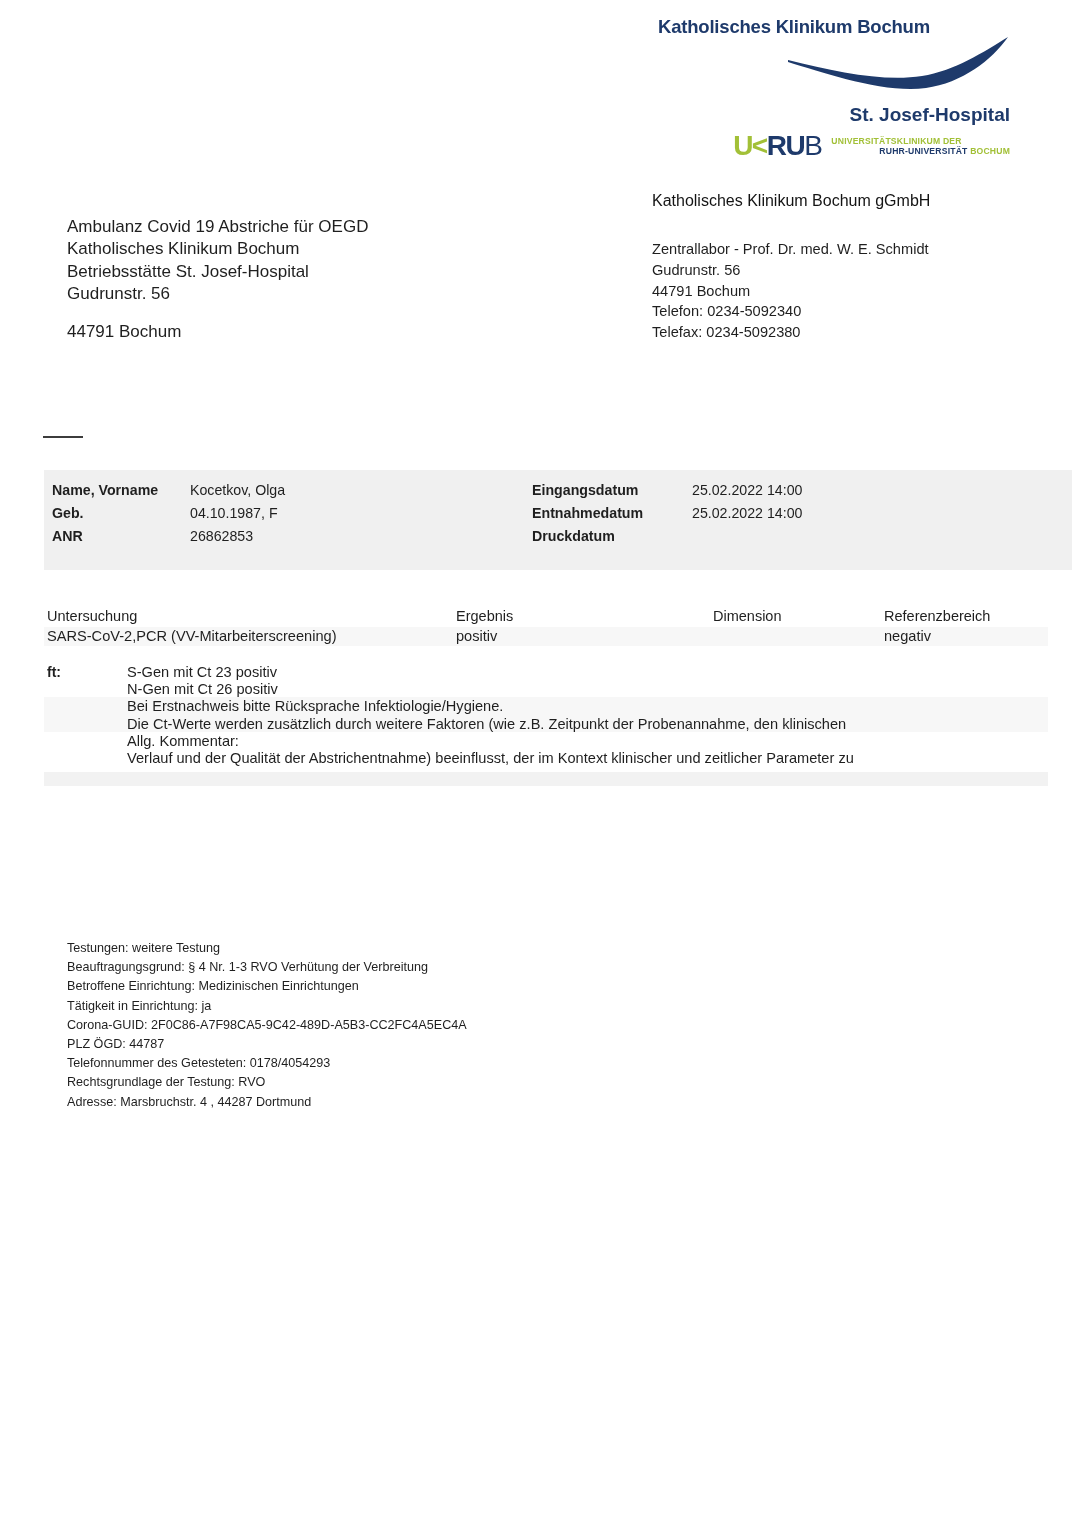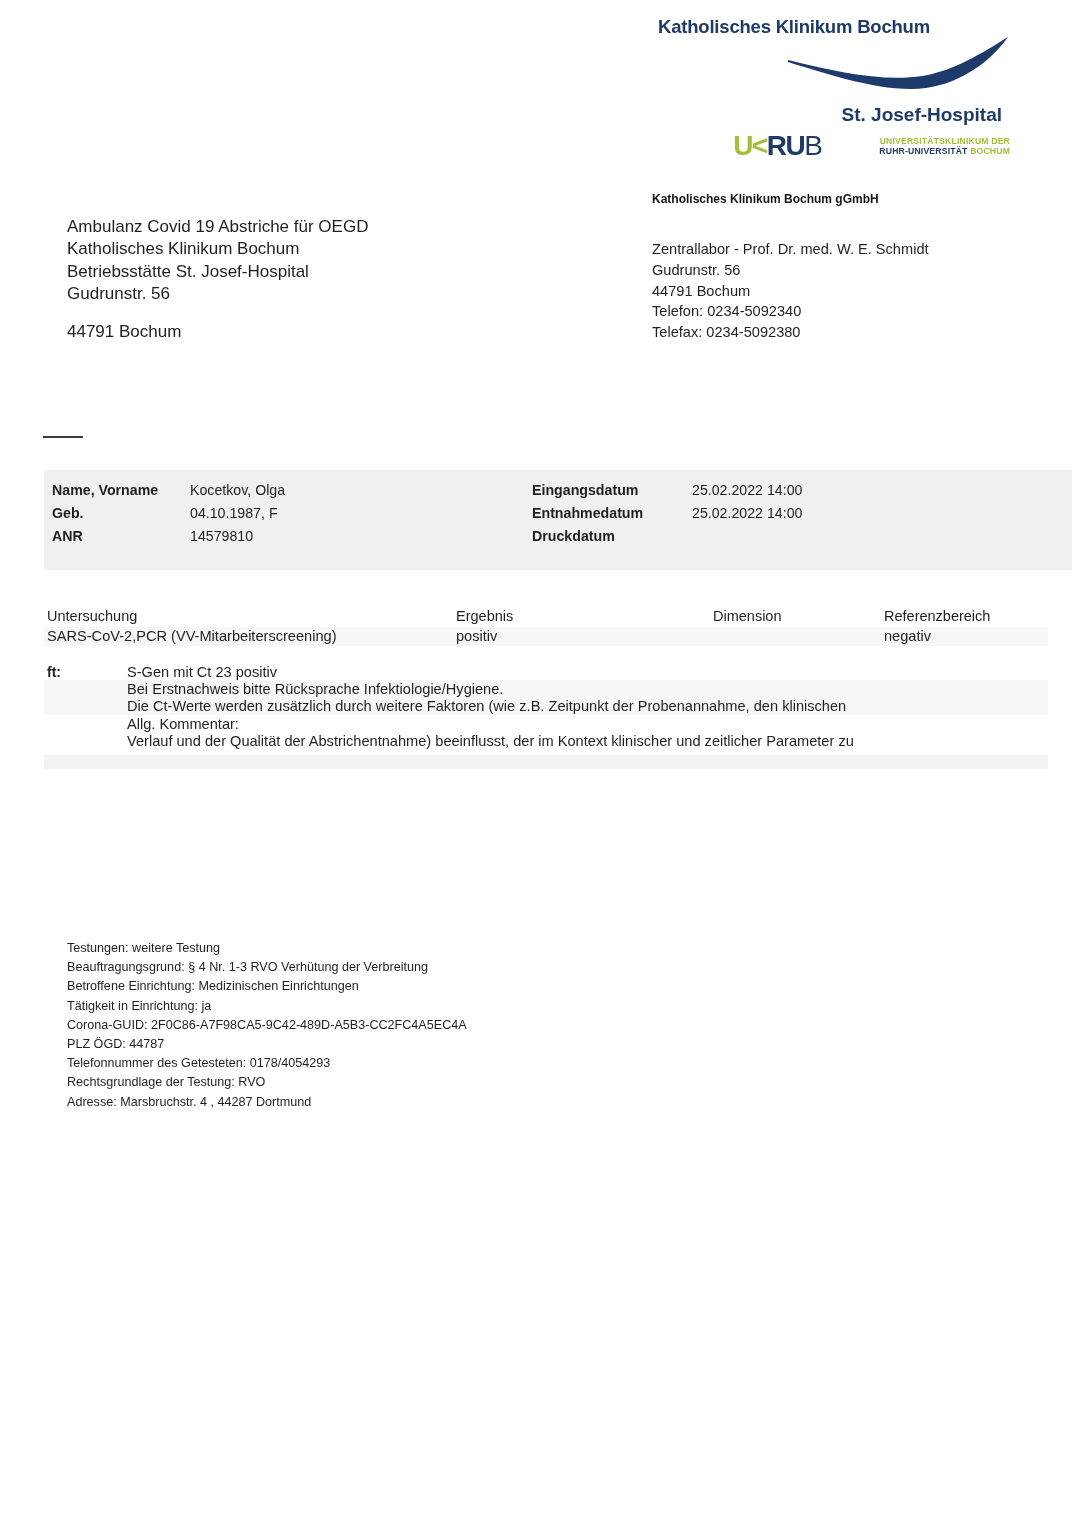--- a/index.html
+++ b/index.html
@@ -15,31 +15,31 @@
     font-family:"Liberation Sans", sans-serif;
     color:var(--ink);
     -webkit-font-smoothing:antialiased;
   }
   .page{position:relative;width:1072px;height:1527px;background:#fff;overflow:hidden;}
   .abs{position:absolute;}
 
   
   .brand-title{left:658px;top:16px;font-size:18.5px;font-weight:bold;color:var(--navy);letter-spacing:-0.2px;white-space:nowrap;}
   .swoosh{left:786px;top:36px;width:224px;height:54px;}
-  .hospital{top:104px;right:70px;font-size:19px;font-weight:bold;color:var(--navy);white-space:nowrap;}
-  .ukrub{top:131px;right:62px;display:flex;align-items:center;gap:10px;text-align:right;}
+  .hospital{top:104px;right:62px;font-size:19px;font-weight:bold;color:var(--navy);white-space:nowrap;}
+  .ukrub{top:131px;right:62px;display:flex;align-items:center;gap:10px;}
   .ukrub-mark{font-size:28px;line-height:30px;font-weight:bold;letter-spacing:-1.5px;white-space:nowrap;}
   .ukrub-mark .uk{color:var(--green);}
   .ukrub-mark .ru{color:var(--navy);}
   .ukrub-mark .b{color:var(--navy);font-weight:500;}
   .ukrub-claim{font-size:8.6px;font-weight:bold;line-height:10.5px;letter-spacing:0.2px;white-space:nowrap;}
   .claim-1{color:var(--green);}
   .claim-2a{color:var(--navy);margin-left:48px;}
   .claim-2b{color:var(--green);}
-  .company{left:652px;top:192px;font-size:12px;font-weight:bold;color:#141414;white-space:nowrap;}
+  .company{left:652px;top:192px;font-size:16px;font-weight:normal;color:#141414;white-space:nowrap;}
 
   
   .recipient{left:67px;top:216px;font-size:17px;line-height:22.4px;}
   .recipient-city{margin-top:15px;}
   .lab{left:652px;top:239px;font-size:14.6px;line-height:20.8px;}
 
   .fold-mark{left:43px;top:436px;width:40px;height:2px;background:#3c3c3c;}
 
   
   .pbox{left:44px;top:470px;width:1056px;height:100px;background:var(--boxgray);}
@@ -109,21 +109,21 @@
   </div>
 
   <div class="abs fold-mark"></div>
 
   <div class="abs pbox">
     <span class="plabel r1 c-l-label">Name, Vorname</span>
     <span class="r1 c-l-value">Kocetkov, Olga</span>
     <span class="plabel r2 c-l-label">Geb.</span>
     <span class="r2 c-l-value">04.10.1987, F</span>
     <span class="plabel r3 c-l-label">ANR</span>
-    <span class="r3 c-l-value">14579810</span>
+    <span class="r3 c-l-value">26862853</span>
 
     <span class="plabel r1 c-r-label">Eingangsdatum</span>
     <span class="r1 c-r-value">25.02.2022 14:00</span>
     <span class="plabel r2 c-r-label">Entnahmedatum</span>
     <span class="r2 c-r-value">25.02.2022 14:00</span>
     <span class="plabel r3 c-r-label">Druckdatum</span>
     <span class="r3 c-r-value"></span>
   </div>
 
   <div class="abs res-head">
@@ -136,20 +136,23 @@
     <span class="col1">SARS-CoV-2,PCR (VV-Mitarbeiterscreening)</span>
     <span class="col2">positiv</span>
     <span class="col3"></span>
     <span class="col4">negativ</span>
   </div>
 
   <div class="abs ft-block">
     <div class="ft-row">
       <span class="ft-label">ft:</span>
       <span class="ft-text">S-Gen mit Ct 23 positiv</span>
+    </div>
+    <div class="ft-row">
+      <span class="ft-text">N-Gen mit Ct 26 positiv</span>
     </div>
     <div class="ft-row shaded">
       <span class="ft-text">Bei Erstnachweis bitte Rücksprache Infektiologie/Hygiene.</span>
     </div>
     <div class="ft-row shaded">
       <span class="ft-text">Die Ct-Werte werden zusätzlich durch weitere Faktoren (wie z.B. Zeitpunkt der Probenannahme, den klinischen</span>
     </div>
     <div class="ft-row">
       <span class="ft-text">Allg. Kommentar:</span>
     </div>

